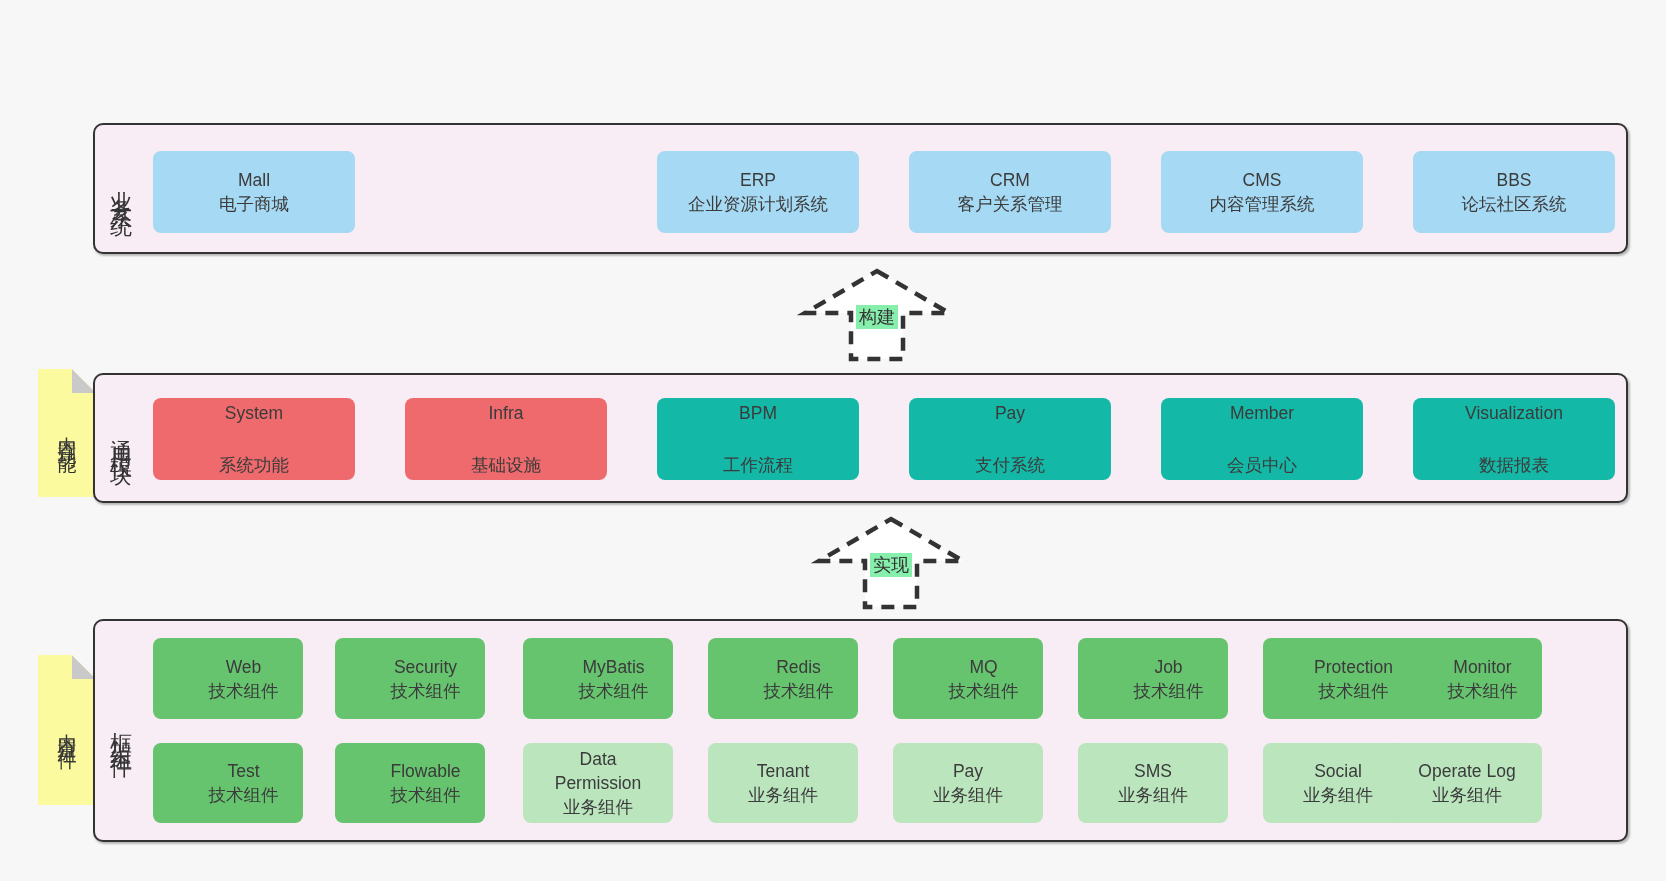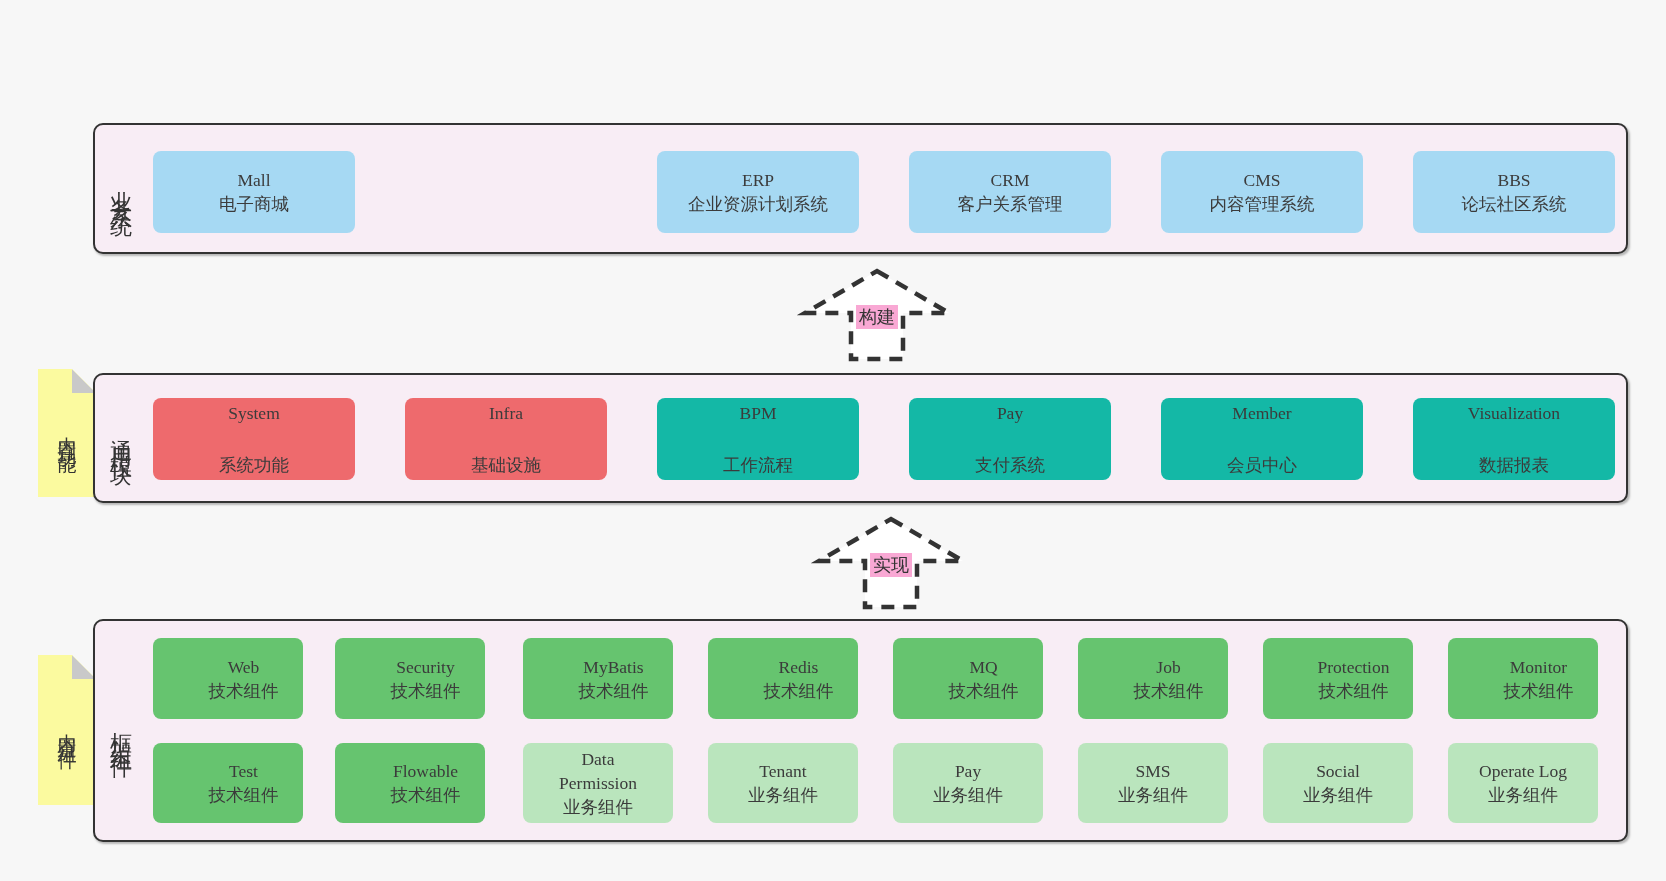--- a/index.html
+++ b/index.html
@@ -38,34 +38,33 @@
 
   
   .box {
     position:absolute;
     border-radius:8px;
     display:flex; flex-direction:column;
     align-items:center; justify-content:center;
     text-align:center;
     font-size:17.5px; line-height:24px;
     color:#3b3b3b;
-    font-family:Liberation Serif, serif;
   }
   .w6 { width:202px; }
   .w8 { width:150px; }
   .panel-business .box { top:26px; height:82px; }
   .panel-modules  .box { top:23px; height:82px;gap:28px; }
   .panel-framework .ra { top:17px;  height:81px; }
   .panel-framework .rb { top:122px; height:80px; }
 
   
   .c1{left:58px} .c2{left:310px} .c3{left:562px} .c4{left:814px} .c5{left:1066px} .c6{left:1318px}
   
   .k1{left:58px} .k2{left:240px} .k3{left:428px} .k4{left:613px}
-  .k5{left:798px} .k6{left:983px} .k7{left:1168px} .k8{left:1353px}
+  .k5{left:798px} .k6{left:983px} .k7{left:1168px} .k8{left:1297px}
 
   .blue   { background:#a6d9f3; }
   .red    { background:#ee6a6d; }
   .pink   { background:#14b8a6; }
   .green  { background:#66c46f;padding-left:31px; }
   .lgreen { background:#bae5bd; }
 
   .narrow { max-width:106px; }
 
   
@@ -92,21 +91,21 @@
   }
 
   
   .arrow { position:absolute; width:160px; height:96px; z-index:0; }
   .arrow svg { display:block; width:100%; height:100%; overflow:visible; }
   .arrow-build     { left:797px; top:267px; }
   .arrow-implement { left:811px; top:515px; }
   .arrow-label {
     position:absolute; left:50%; top:38px;
     transform:translateX(-50%);
-    background:#f9a8d4;
+    background:#86efac;
     padding:0 3px;
     font-size:18px; color:#333333;
     white-space:nowrap;
   }
 </style>
 </head>
 <body>
 
 <div>
 

